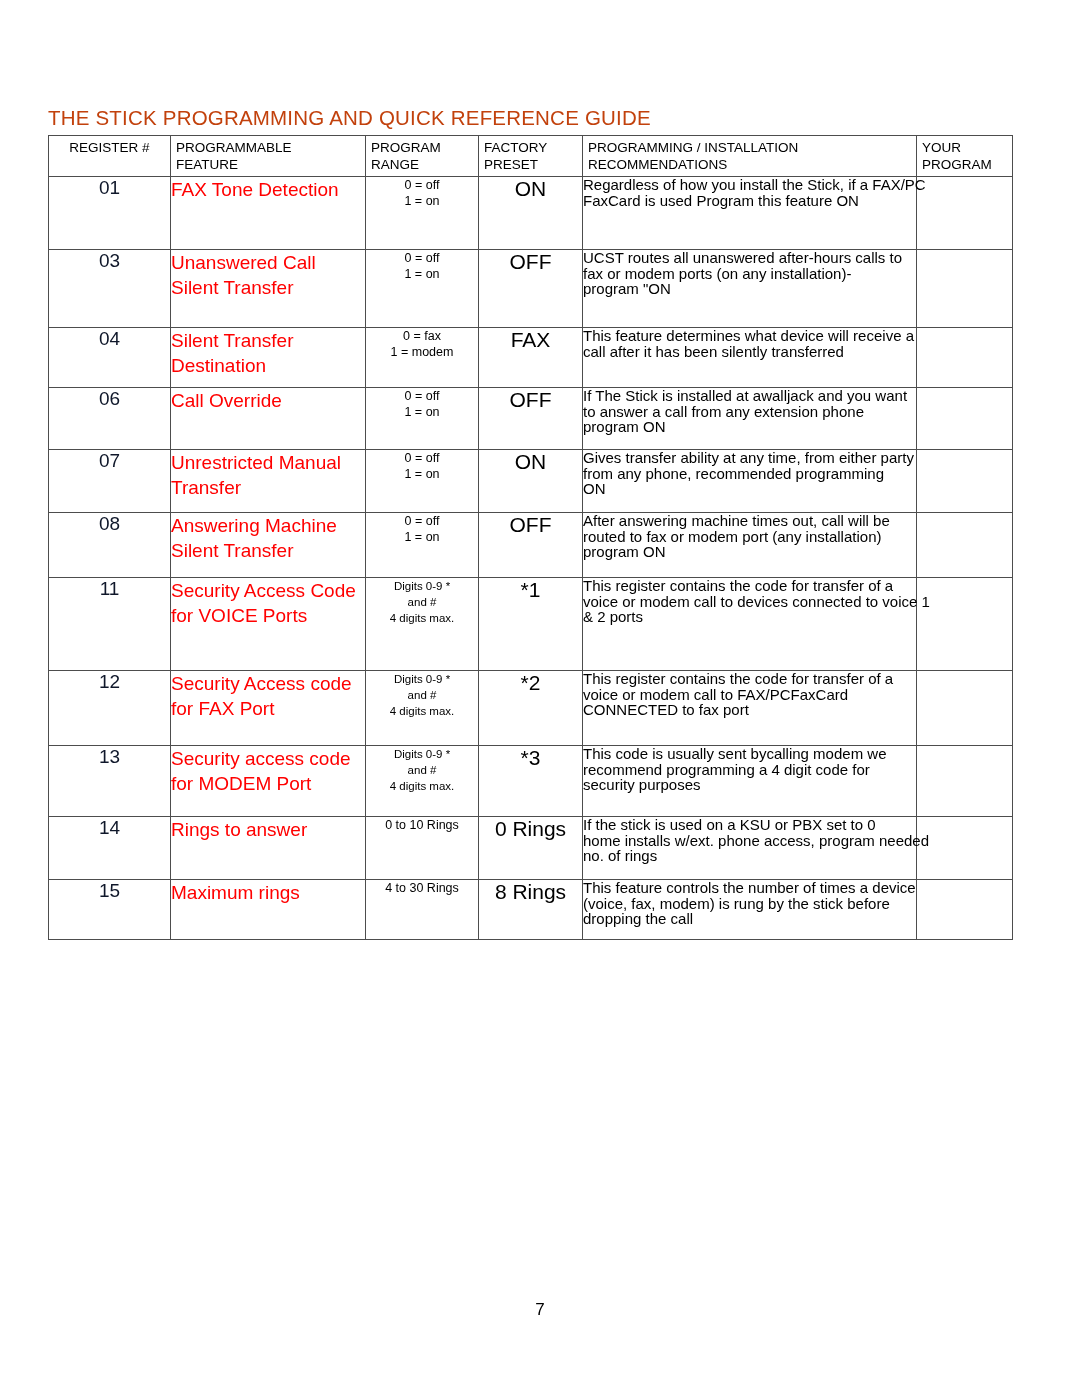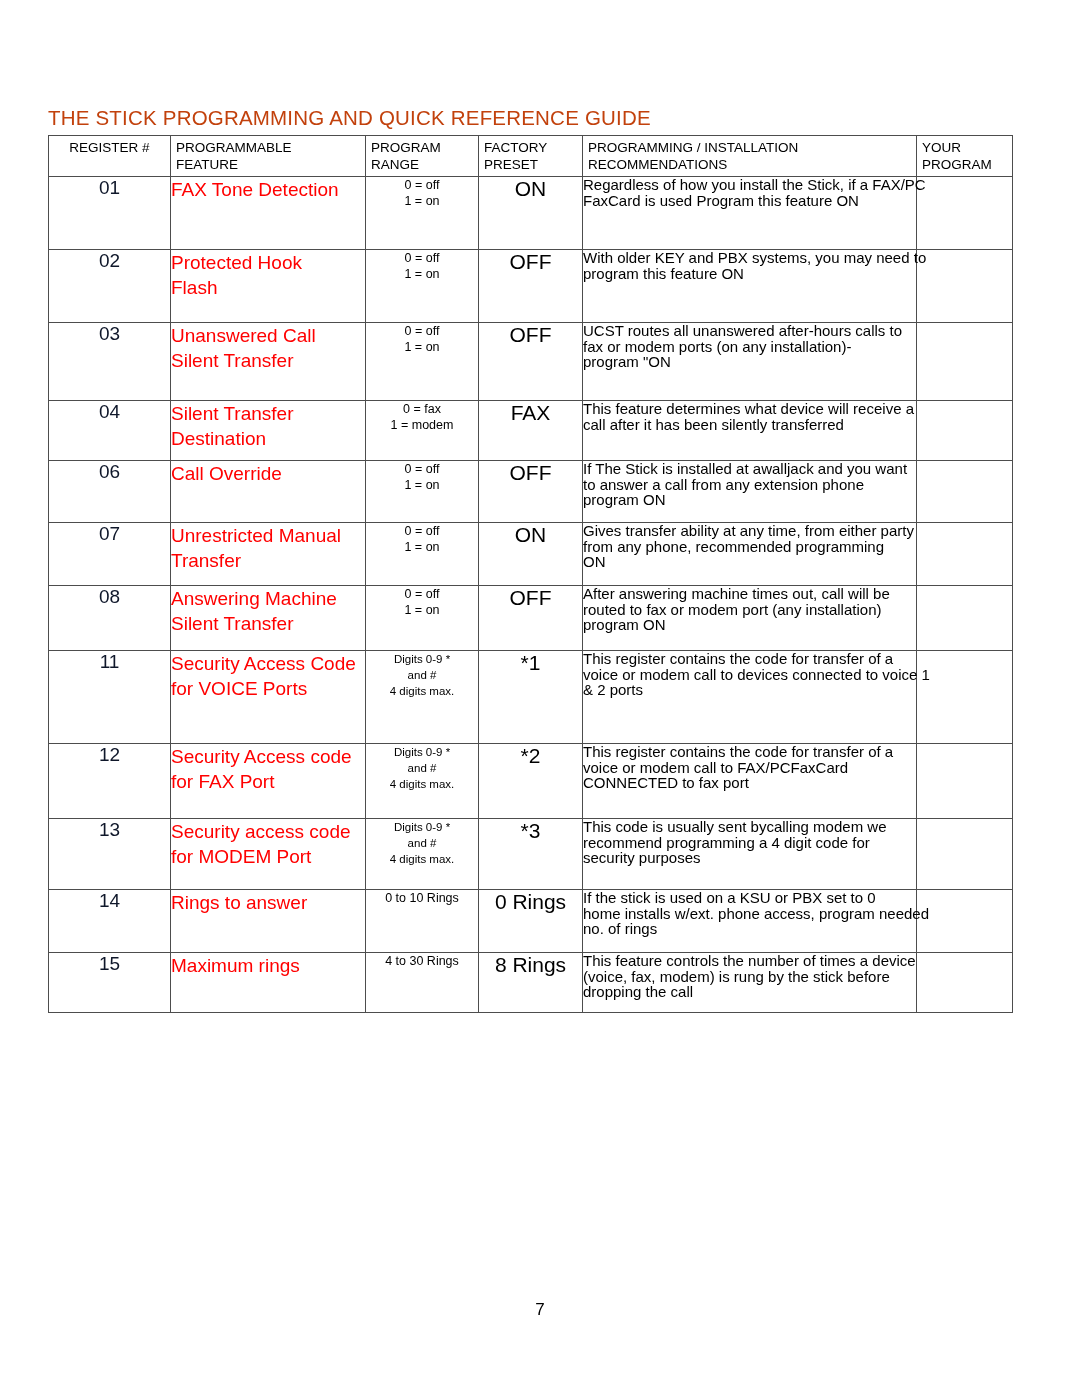--- a/index.html
+++ b/index.html
@@ -173,37 +173,20 @@
             <div>0 = off</div>
             <div>1 = on</div>
           </td>
           <td class="pre">ON</td>
           <td class="rec">
             <span class="line">Regardless of how you install the Stick, if a FAX/PC</span>
             <span class="line">FaxCard is used Program this feature  ON</span>
           </td>
           <td class="your"></td>
         </tr>
-        <tr style="height: 73px;">
-          <td class="reg">02</td>
-          <td class="feat">
-            <span class="ovf">Protected Hook</span>
-            <span class="ovf">Flash</span>
-          </td>
-          <td class="rng">
-            <div>0 = off</div>
-            <div>1 = on</div>
-          </td>
-          <td class="pre">OFF</td>
-          <td class="rec">
-            <span class="line">With older KEY and PBX systems, you may need to</span>
-            <span class="line">program this feature  ON</span>
-          </td>
-          <td class="your"></td>
-        </tr>
         <tr style="height: 78px;">
           <td class="reg">03</td>
           <td class="feat">
             <span class="ovf">Unanswered Call</span>
             <span class="ovf">Silent Transfer</span>
           </td>
           <td class="rng">
             <div>0 = off</div>
             <div>1 = on</div>
           </td>

